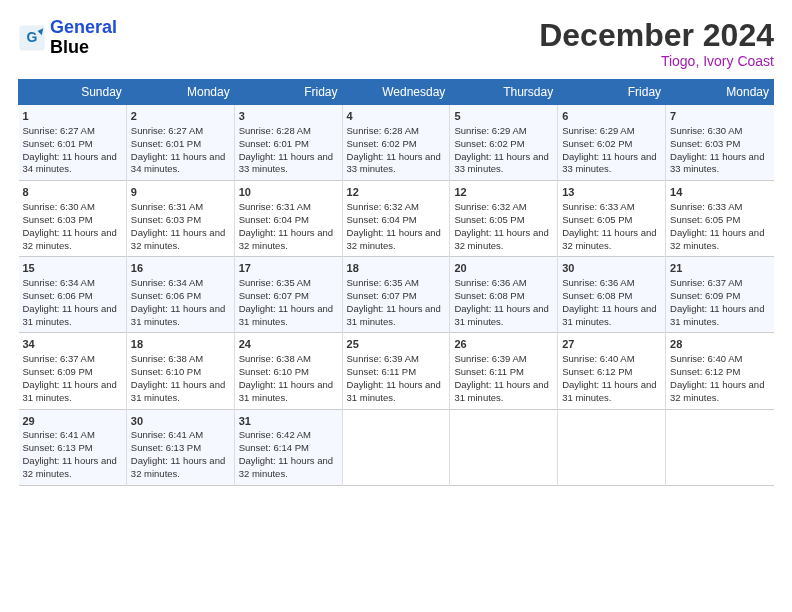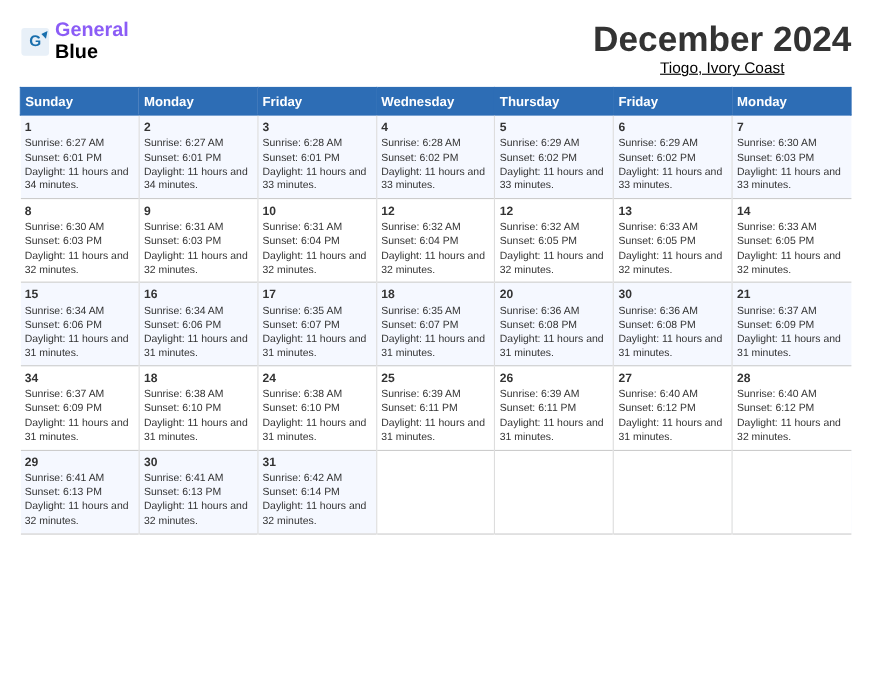--- a/index.html
+++ b/index.html
@@ -26,55 +26,54 @@
       display: flex;
       align-items: center;
     }
     .logo-text {
       font-size: 18px;
       font-weight: bold;
       color: #333;
       line-height: 1.1;
     }
     .logo-text span {
-      color: #8b5cf6;
+      color: #1d4ed8;
     }
     .logo-icon {
       width: 28px;
       height: 28px;
       margin-right: 4px;
     }
     .title-block {
-      text-align: center;
+      text-align: right;
     }
     .month-title {
       font-size: 32px;
       font-weight: bold;
       color: #333;
       line-height: 1.1;
     }
     .location {
       font-size: 14px;
-      color: #000000;
-      text-decoration: underline;
+      color: #a21caf;
     }
     table {
       width: 100%;
       border-collapse: collapse;
       table-layout: fixed;
     }
     thead tr {
       background-color: #2d6db5;
     }
     thead th {
       color: #fff;
       font-size: 12px;
-      font-weight: bold;
+      font-weight: normal;
       padding: 5px 4px;
-      text-align: left;
+      text-align: right;
       border: 1px solid #2d6db5;
     }
     tbody tr {
       border-bottom: 1px solid #ccc;
     }
     tbody tr:nth-child(odd) {
       background-color: #f5f8ff;
     }
     tbody tr:nth-child(even) {
       background-color: #fff;

